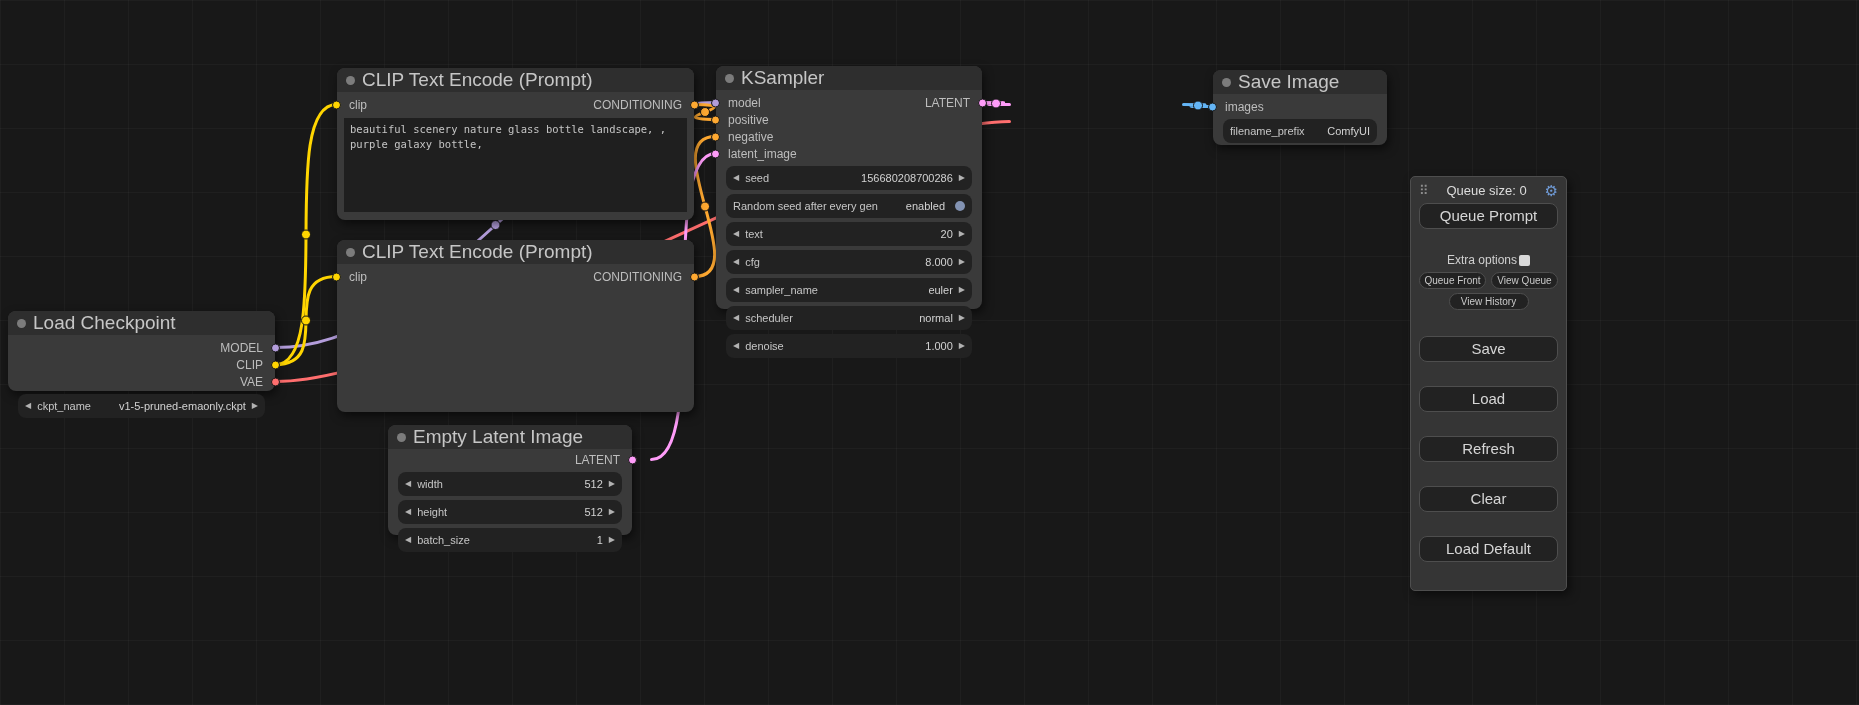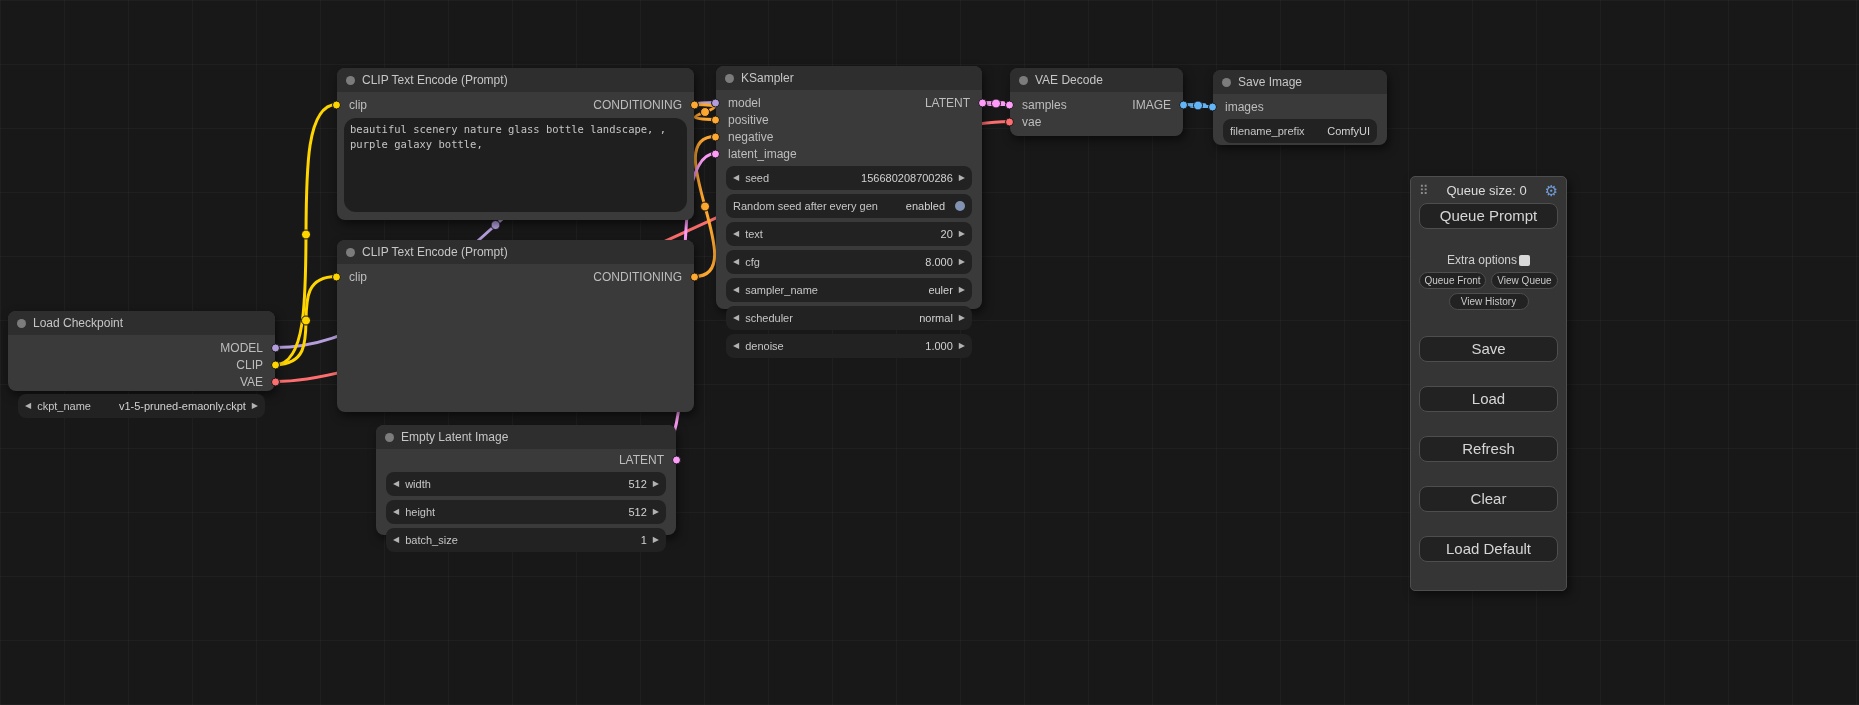--- a/index.html
+++ b/index.html
@@ -18,21 +18,21 @@
 
   .node {
     position: absolute; z-index: 2;
     background: #3a3a3a; border-radius: 8px;
     box-shadow: 2px 4px 10px rgba(0,0,0,.55);
     color: #b8b8b8;
   }
   .ntitle {
     height: 24px; display: flex; align-items: center; gap: 7px;
     padding: 0 9px; background: #2e2e2e; border-radius: 8px 8px 0 0;
-    font-size: 12px; color: #c6c6c6; white-space: nowrap;
+    font-size: 19px; color: #c6c6c6; white-space: nowrap;
   }
   .cdot { width: 9px; height: 9px; border-radius: 50%; background: #7c7c7c; flex: none; }
 
   .iorow { position: relative; height: 17px; display: flex; align-items: center; padding: 0 12px; font-size: 12px; color: #bdbdbd; }
   .iorow .slabel { white-space: nowrap; }
   .iorow .outlabel { margin-left: auto; }
   .pdot {
     position: absolute; width: 9px; height: 9px; border-radius: 50%;
     top: 50%; transform: translateY(-50%);
     border: 1px solid #191919;
@@ -43,21 +43,21 @@
   .widget {
     height: 16px; margin: 4px 10px; background: #222; border-radius: 8px;
     display: flex; align-items: center; gap: 6px; padding: 12px 7px;
     font-size: 11px; color: #c6c6c6; white-space: nowrap; cursor: pointer;
   }
   .widget .arr { font-size: 8px; color: #b2b2b2; line-height: 1; }
   .widget .wval { margin-left: auto; color: #d2d2d2; }
   .widget .tdot { width: 10px; height: 10px; border-radius: 50%; flex: none; margin-left: 4px; }
 
   .ta {
-    background: #1f1f1f; border-radius: 12px; margin: 5px 7px 0 7px; padding: 4px 6px;
+    background: #1f1f1f; border-radius: 0; margin: 5px 7px 0 7px; padding: 4px 6px;
     font-family: "DejaVu Sans Mono", monospace; font-size: 10.5px; color: #c5c5c5;
     line-height: 1.4; overflow: hidden; cursor: text;
   }
 
   
   #menu {
     position: absolute; z-index: 10; left: 1410px; top: 176px; width: 157px;
     background: #353535; border: 1px solid #4e4e4e; border-radius: 5px;
     padding: 5px 8px 4px 8px; box-shadow: 3px 4px 10px rgba(0,0,0,.5);
   }
@@ -156,21 +156,21 @@
     <div style="padding-top:4px;">
       <div class="iorow">
         <span class="pdot in" style="background: rgb(255, 213, 0);"></span>
         <span class="slabel">clip</span>
         <span class="slabel outlabel">CONDITIONING</span>
         <span class="pdot out" style="background: rgb(255, 169, 49);"></span>
       </div>
     </div>
   </div>
 
-  <div class="node" style="left:376px;top:425px;width:300px;height:110px;">
+  <div class="node" style="left:388px;top:425px;width:244px;height:110px;">
     <div class="ntitle">
       <span class="cdot"></span>
       <span>Empty Latent Image</span>
     </div>
     <div style="padding-top:2px;">
       <div class="iorow">
         <span class="slabel outlabel">LATENT</span>
         <span class="pdot out" style="background: rgb(255, 156, 249);"></span>
       </div>
       <div class="widget">
@@ -256,38 +256,20 @@
       </div>
       <div class="widget">
         <span class="arr">◀</span>
         <span class="wname">denoise</span>
         <span class="wval">1.000</span>
         <span class="arr">▶</span>
       </div>
     </div>
   </div>
 
-  <div class="node" style="left:1010px;top:68px;width:173px;height:68px;">
-    <div class="ntitle">
-      <span class="cdot"></span>
-      <span>VAE Decode</span>
-    </div>
-    <div style="padding-top:4px;">
-      <div class="iorow">
-        <span class="pdot in" style="background: rgb(255, 156, 249);"></span>
-        <span class="slabel">samples</span>
-        <span class="slabel outlabel">IMAGE</span>
-        <span class="pdot out" style="background: rgb(100, 181, 246);"></span>
-      </div>
-      <div class="iorow">
-        <span class="pdot in" style="background: rgb(255, 110, 110);"></span>
-        <span class="slabel">vae</span>
-      </div>
-    </div>
-  </div>
 
   <div class="node" style="left:1213px;top:70px;width:174px;height:75px;">
     <div class="ntitle">
       <span class="cdot"></span>
       <span>Save Image</span>
     </div>
     <div style="padding-top:4px;">
       <div class="iorow">
         <span class="pdot in" style="background: rgb(100, 181, 246);"></span>
         <span class="slabel">images</span>

